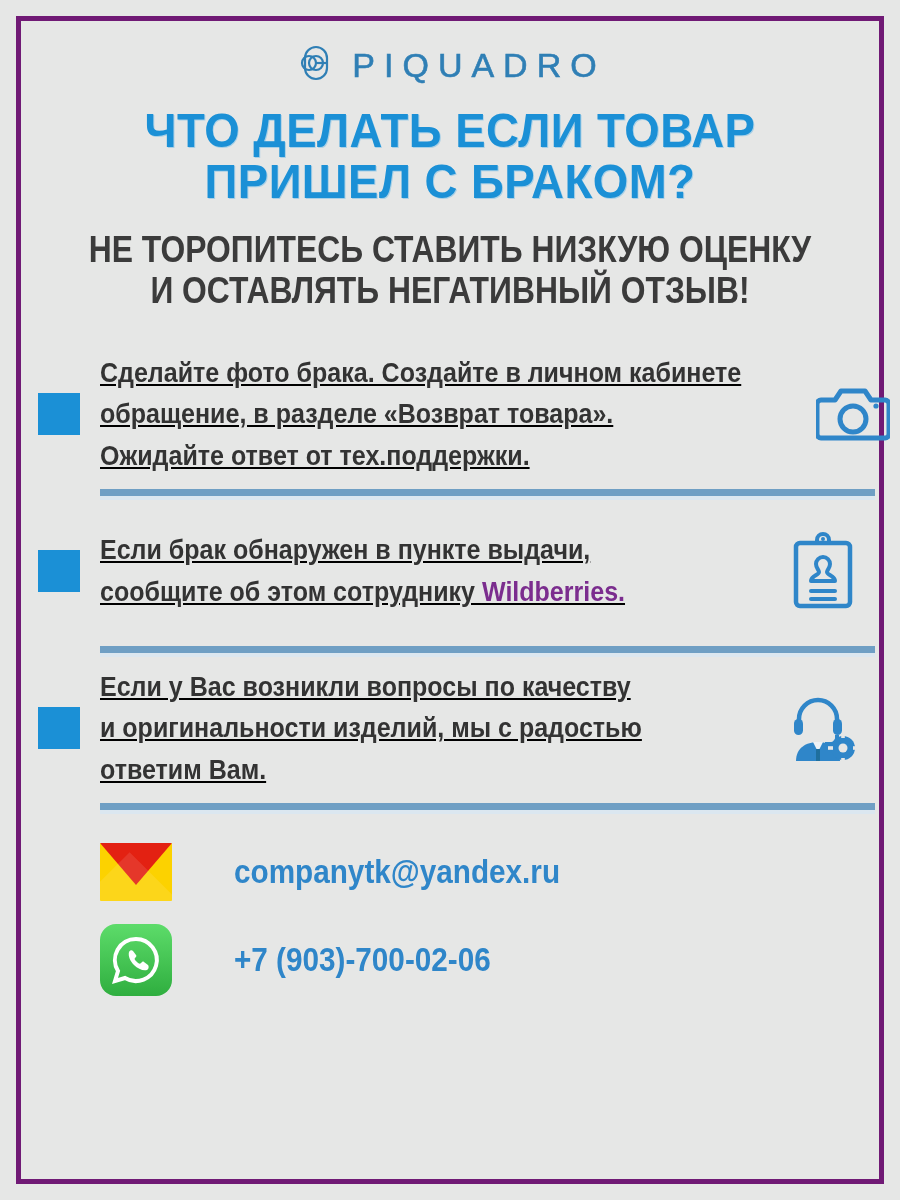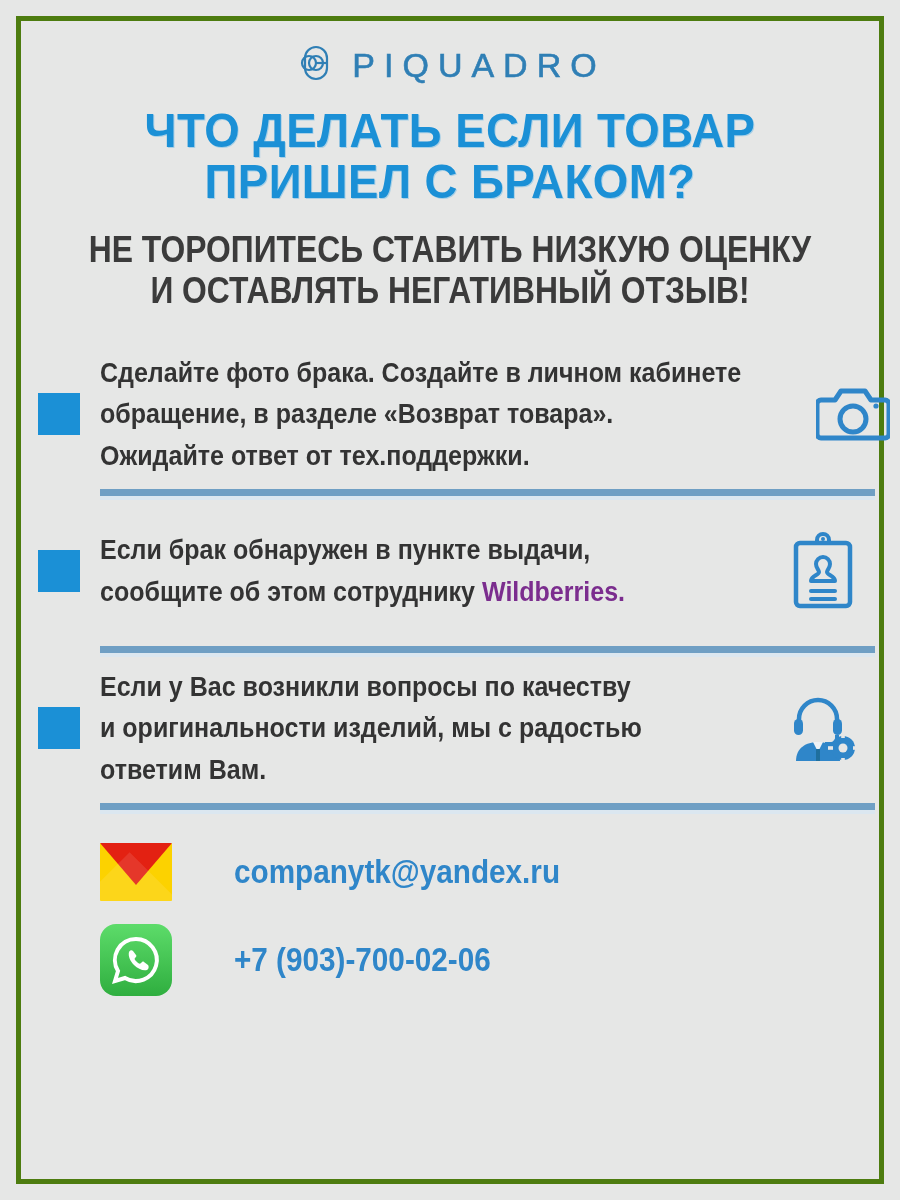--- a/index.html
+++ b/index.html
@@ -16,21 +16,21 @@
     -webkit-font-smoothing: antialiased;
   }
 
   .card {
     position: absolute;
     left: 16px;
     top: 16px;
     width: 868px;
     height: 1168px;
     box-sizing: border-box;
-    border: 5px solid #4d7c0f;
+    border: 5px solid #701a75;
     background: #e6e7e6;
     display: flex;
     flex-direction: column;
     align-items: center;
   }
 
   
   .brand {
     margin-top: 20px;
     height: 48px;
@@ -89,20 +89,21 @@
     display: flex;
     flex-direction: column;
   }
   .step {
     position: relative;
     display: flex;
     align-items: center;
     padding-left: 17px;
     min-height: 150px;
     box-sizing: border-box;
+    text-decoration: underline;
   }
   .step-bullet {
     flex: 0 0 auto;
     width: 42px;
     height: 42px;
     background: #1b90d6;
     margin-right: 20px;
   }
   .step-body {
     flex: 1 1 auto;

